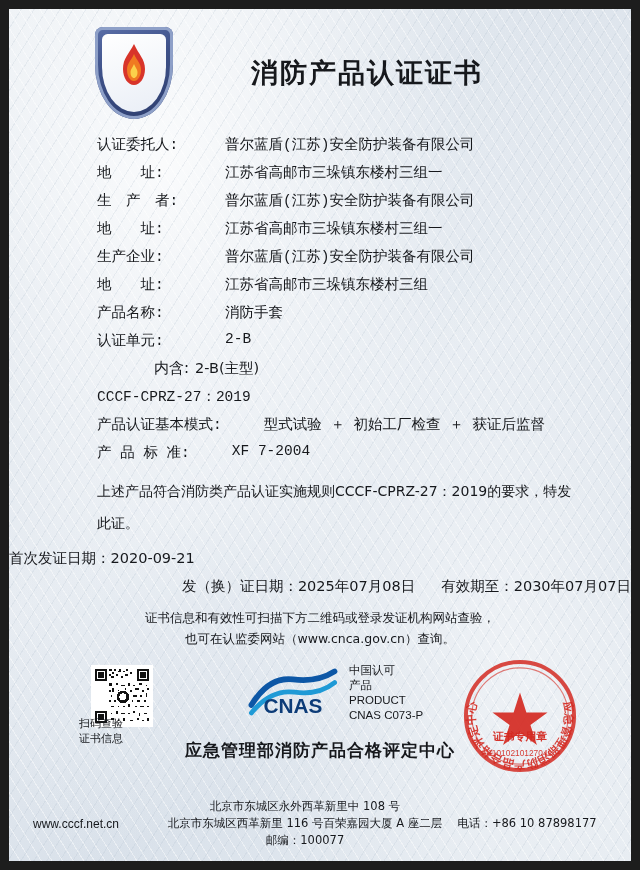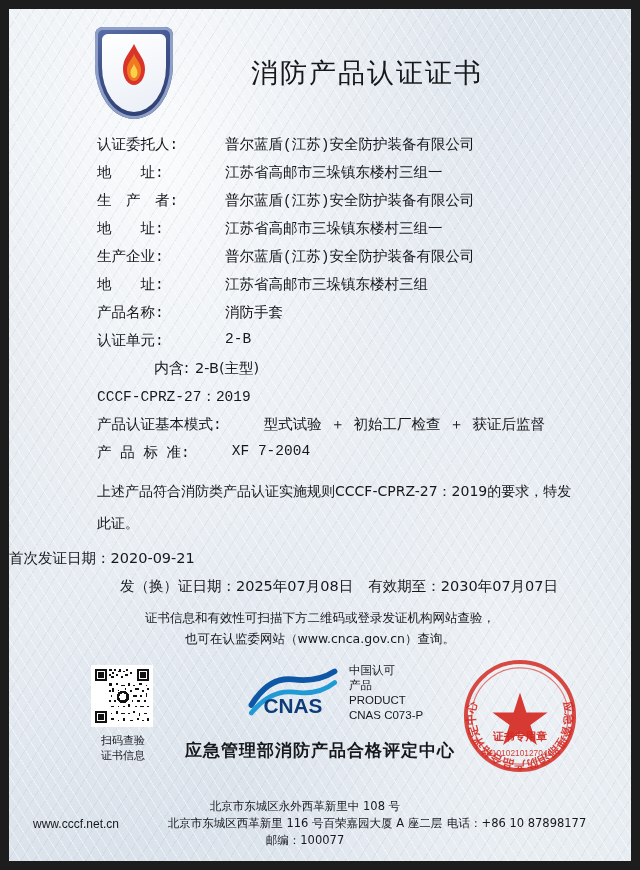--- a/index.html
+++ b/index.html
@@ -42,21 +42,21 @@
     background:linear-gradient(160deg,#ffffff 0%,#e9eef6 100%);
     border-radius:6px 6px 34px 34px / 6px 6px 48px 48px;
   }
   .flame{
     position:absolute;left:50%;top:15px;transform:translateX(-50%);
     width:34px;height:50px;
   }
   .title{
     flex:1;text-align:center;
     font-family:"DejaVu Sans", sans-serif;
-    font-size:27px;font-weight:normal;color:#16181c;
+    font-size:27px;font-weight:bold;color:#16181c;
     letter-spacing:2px;
     margin-right:70px;
   }
 
   
   .certno{
     text-align:right;padding-right:52px;margin-top:2px;
     font-family:"DejaVu Sans", sans-serif;
     font-size:13px;color:#17191d;
   }
@@ -75,37 +75,37 @@
 
   .para{
     padding:4px 56px 0 88px;font-family:"DejaVu Sans", sans-serif;
     font-size:14px;line-height:32px;color:#16181c;
   }
   .center-line{
     text-align:left;font-family:"DejaVu Sans", sans-serif;
     font-size:14.5px;color:#16181c;margin-top:10px;
   }
   .issue-row{
-    display:flex;justify-content:center;gap:15px;margin-top:9px;
+    display:flex;justify-content:flex-end;gap:26px;margin-top:9px;
     font-family:"DejaVu Sans", sans-serif;font-size:14.5px;color:#16181c;padding-left:38px;
   }
   .note{
     text-align:center;margin-top:11px;
     font-family:"DejaVu Sans", sans-serif;font-size:12.5px;line-height:21px;color:#16181c;
     padding:0 60px;
   }
 
   
   .band{position:relative;height:112px;margin-top:8px;}
   .qr{
     position:absolute;left:82px;top:8px;width:62px;height:62px;
     background:#fff;padding:2px;box-sizing:border-box;
   }
   .qrcap{
-    position:absolute;left:70px;top:76px;width:88px;text-align:center;
+    position:absolute;left:70px;top:59px;width:88px;text-align:left;
     font-family:"DejaVu Sans", sans-serif;font-size:11px;line-height:15px;color:#16181c;
   }
   .cnas{position:absolute;left:236px;top:6px;display:flex;align-items:center;gap:8px;}
   .cnas-mark{width:96px;height:58px;}
   .cnas-txt{
     font-family:"DejaVu Sans", sans-serif;font-size:11.5px;line-height:15px;color:#16181c;
   }
   .cnas-txt .en{font-family:"Liberation Sans",sans-serif;}
   .seal{
     position:absolute;right:52px;top:0px;width:118px;height:118px;
@@ -116,21 +116,21 @@
     letter-spacing:1px;
   }
 
   
   .footer{
     position:absolute;left:0;right:0;bottom:12px;
     display:flex;align-items:center;padding:0 24px;box-sizing:border-box;
   }
   .f-left{width:130px;font-family:"Liberation Sans",sans-serif;font-size:12px;color:#16181c;}
   .f-mid{flex:1;text-align:center;font-family:"DejaVu Sans", sans-serif;font-size:11.5px;line-height:17px;color:#16181c;}
-  .f-right{width:160px;text-align:left;font-family:"DejaVu Sans", sans-serif;font-size:11.5px;color:#16181c;}
+  .f-right{width:160px;text-align:center;font-family:"DejaVu Sans", sans-serif;font-size:11.5px;color:#16181c;}
 </style>
 </head>
 <body>
 
 <div id="cert">
   <div class="content">
 
     <div class="header">
       <div class="badge">
         <div class="shield"></div>

